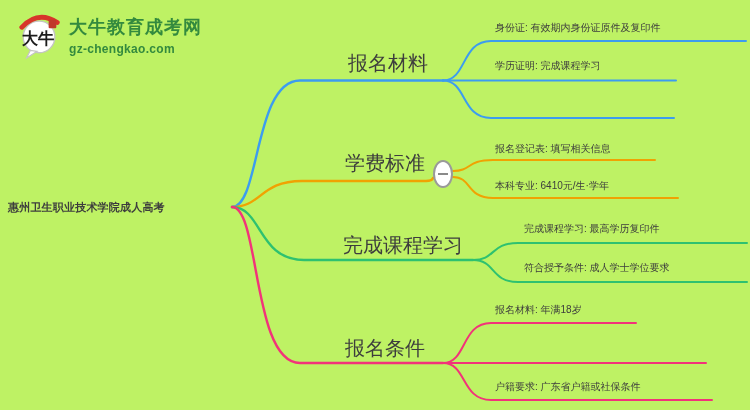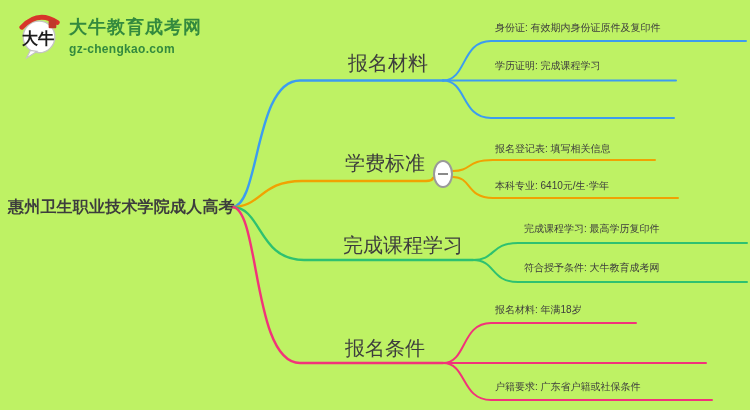--- a/index.html
+++ b/index.html
@@ -7,21 +7,21 @@
   .stage {
     position:relative; width:750px; height:410px; overflow:hidden;
     background:#bef264;
     font-family:"Liberation Sans","DejaVu Sans",sans-serif;
   }
   .stage svg.connectors { position:absolute; left:0; top:0; z-index:1; }
   .node {
     position:absolute; z-index:3; white-space:nowrap;
     color:#3d3d3d; line-height:20px; cursor:default;
   }
-  .node.root  { font-size:16px; font-weight:600; letter-spacing:.2px; }
+  .node.root  { font-size:11px; font-weight:600; letter-spacing:.2px; }
   .node.label { font-size:20px; font-weight:400; }
   .node.leaf  { font-size:10px; font-weight:400; }
   .collapse-btn {
     position:absolute; z-index:4; left:433px; top:160px;
     width:20px; height:28px; background:#fff;
     border:2px solid #9a9a9a; border-radius:50%;
     display:flex; align-items:center; justify-content:center; cursor:pointer;
   }
   .collapse-btn .minus { display:block; width:10px; height:2px; background:#8a8a8a; }
   .logo { position:absolute; left:16px; top:11px; z-index:3; display:flex; align-items:flex-start; cursor:pointer; }
@@ -85,18 +85,18 @@
     <span class="minus"></span>
   </div>
 
   <div class="node leaf" style="left:495px; top:18px;">身份证: 有效期内身份证原件及复印件</div>
   <div class="node leaf" style="left:495px; top:56px;">学历证明: 完成课程学习</div>
   <div class="node leaf" style="left:495px; top:95px;margin-top:44px;">报名登记表: 填写相关信息</div>
 
   <div class="node leaf" style="left:495px; top:176px;">本科专业: 6410元/生·学年</div>
 
   <div class="node leaf" style="left:524px; top:219px;">完成课程学习: 最高学历复印件</div>
-  <div class="node leaf" style="left:524px; top:258px;">符合授予条件: 大牛教育成考网</div>
+  <div class="node leaf" style="left:524px; top:258px;">符合授予条件: 成人学士学位要求</div>
 
   <div class="node leaf" style="left:495px; top:300px;">报名材料: 年满18岁</div>
   <div class="node leaf" style="left:495px; top:377px;">户籍要求: 广东省户籍或社保条件</div>
 
 </div>
 
 </body></html>

